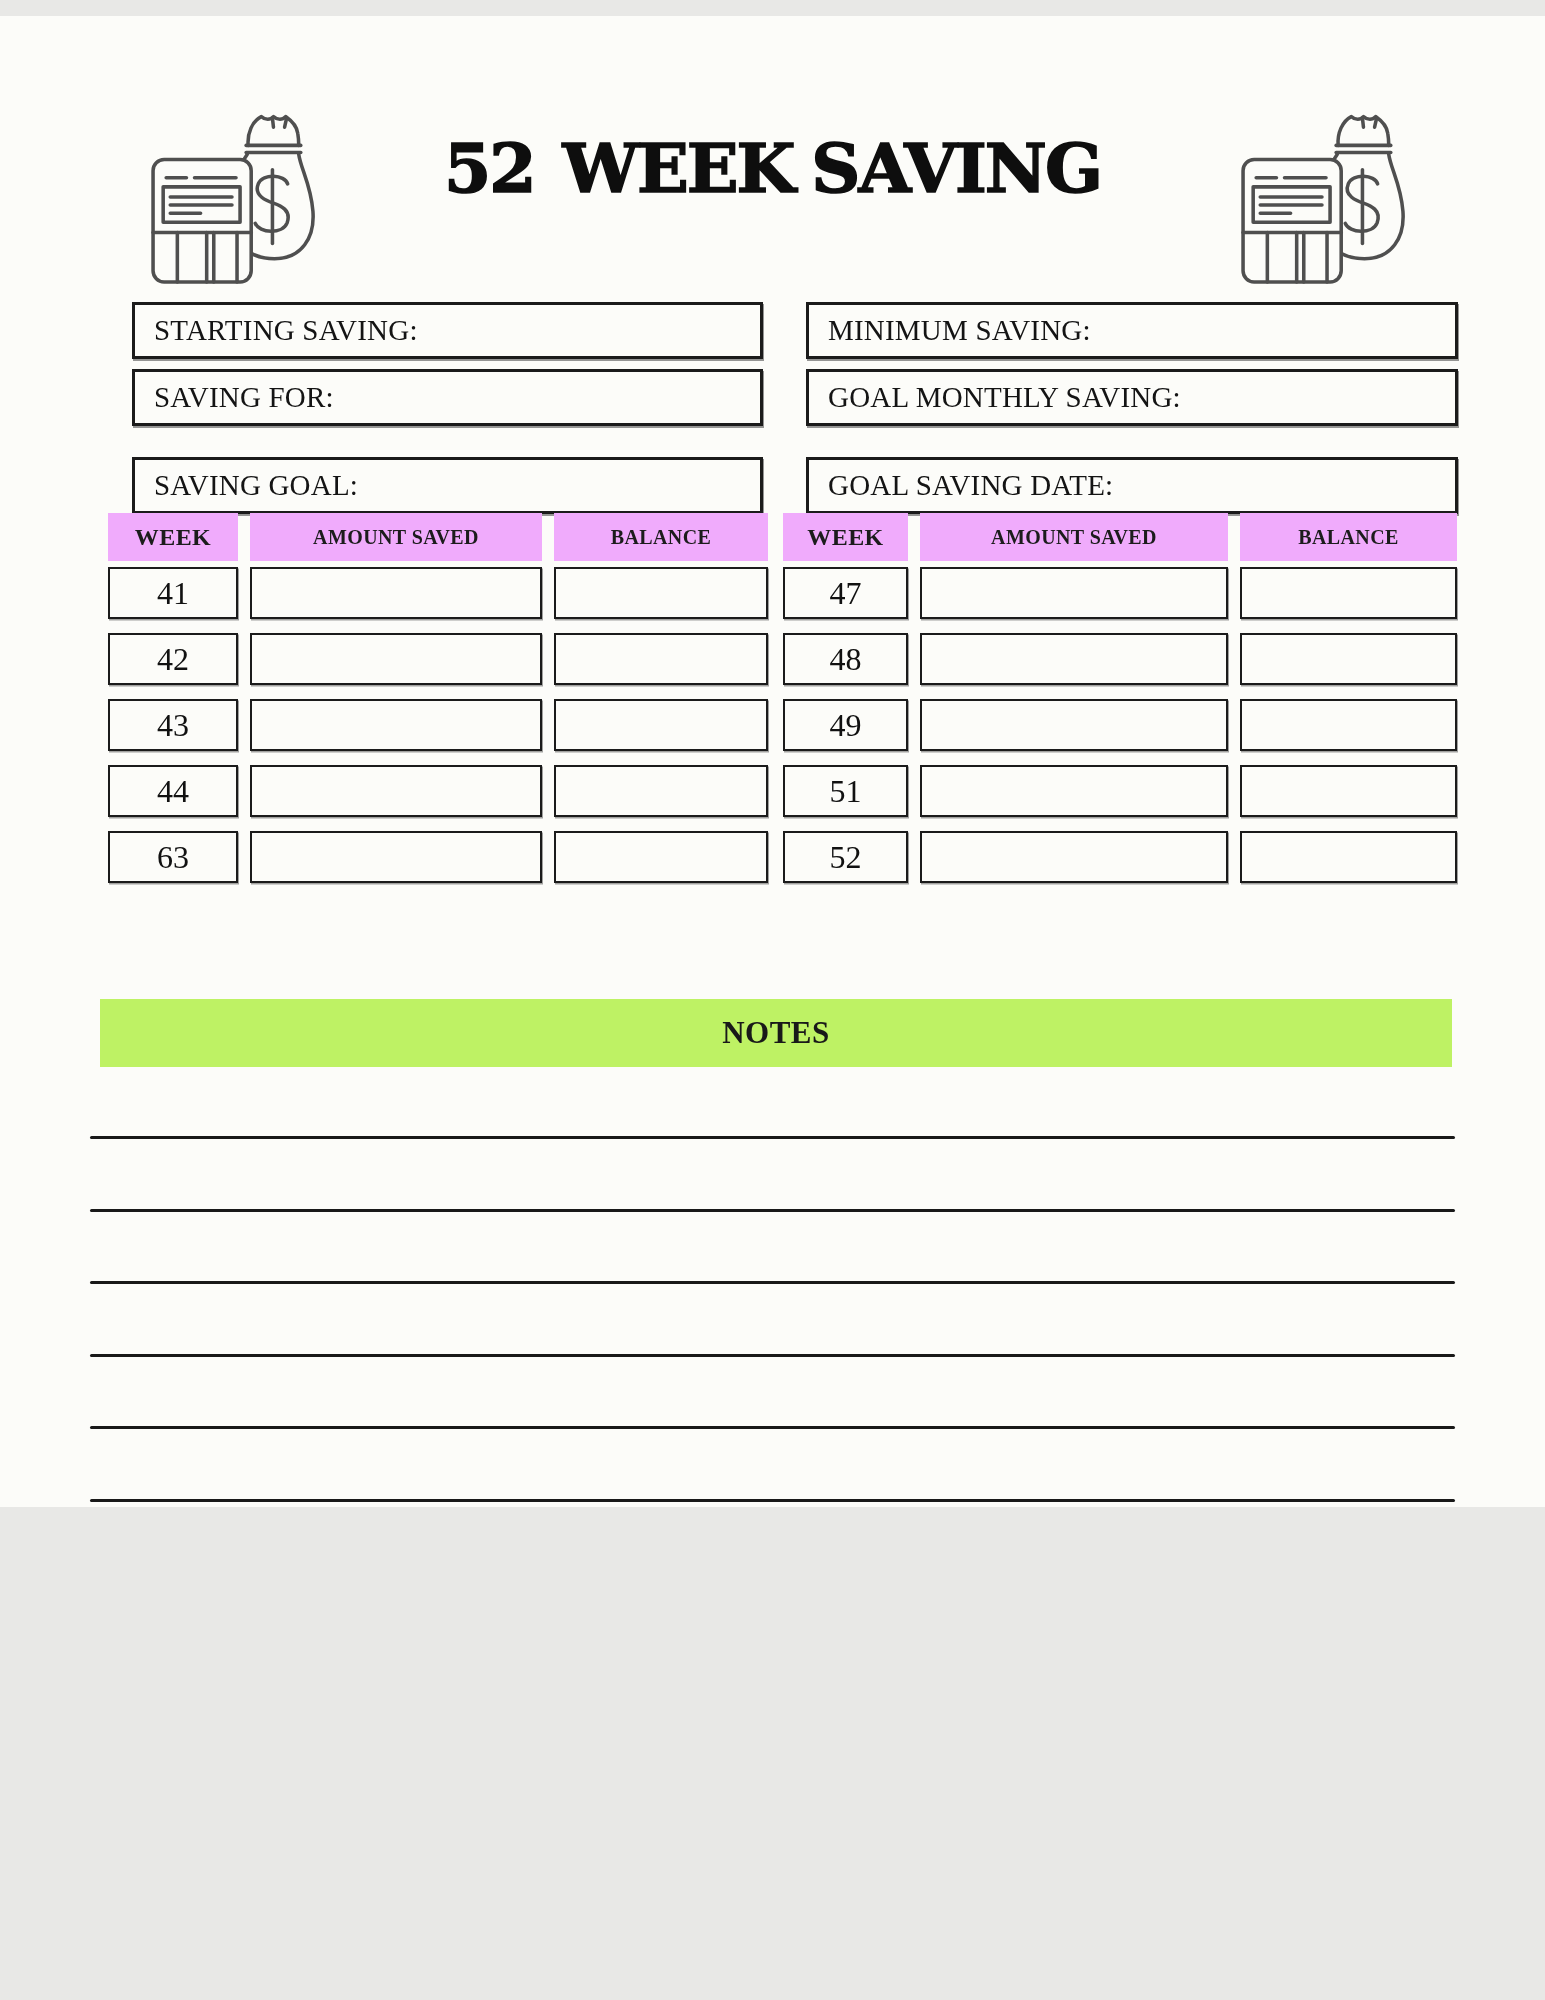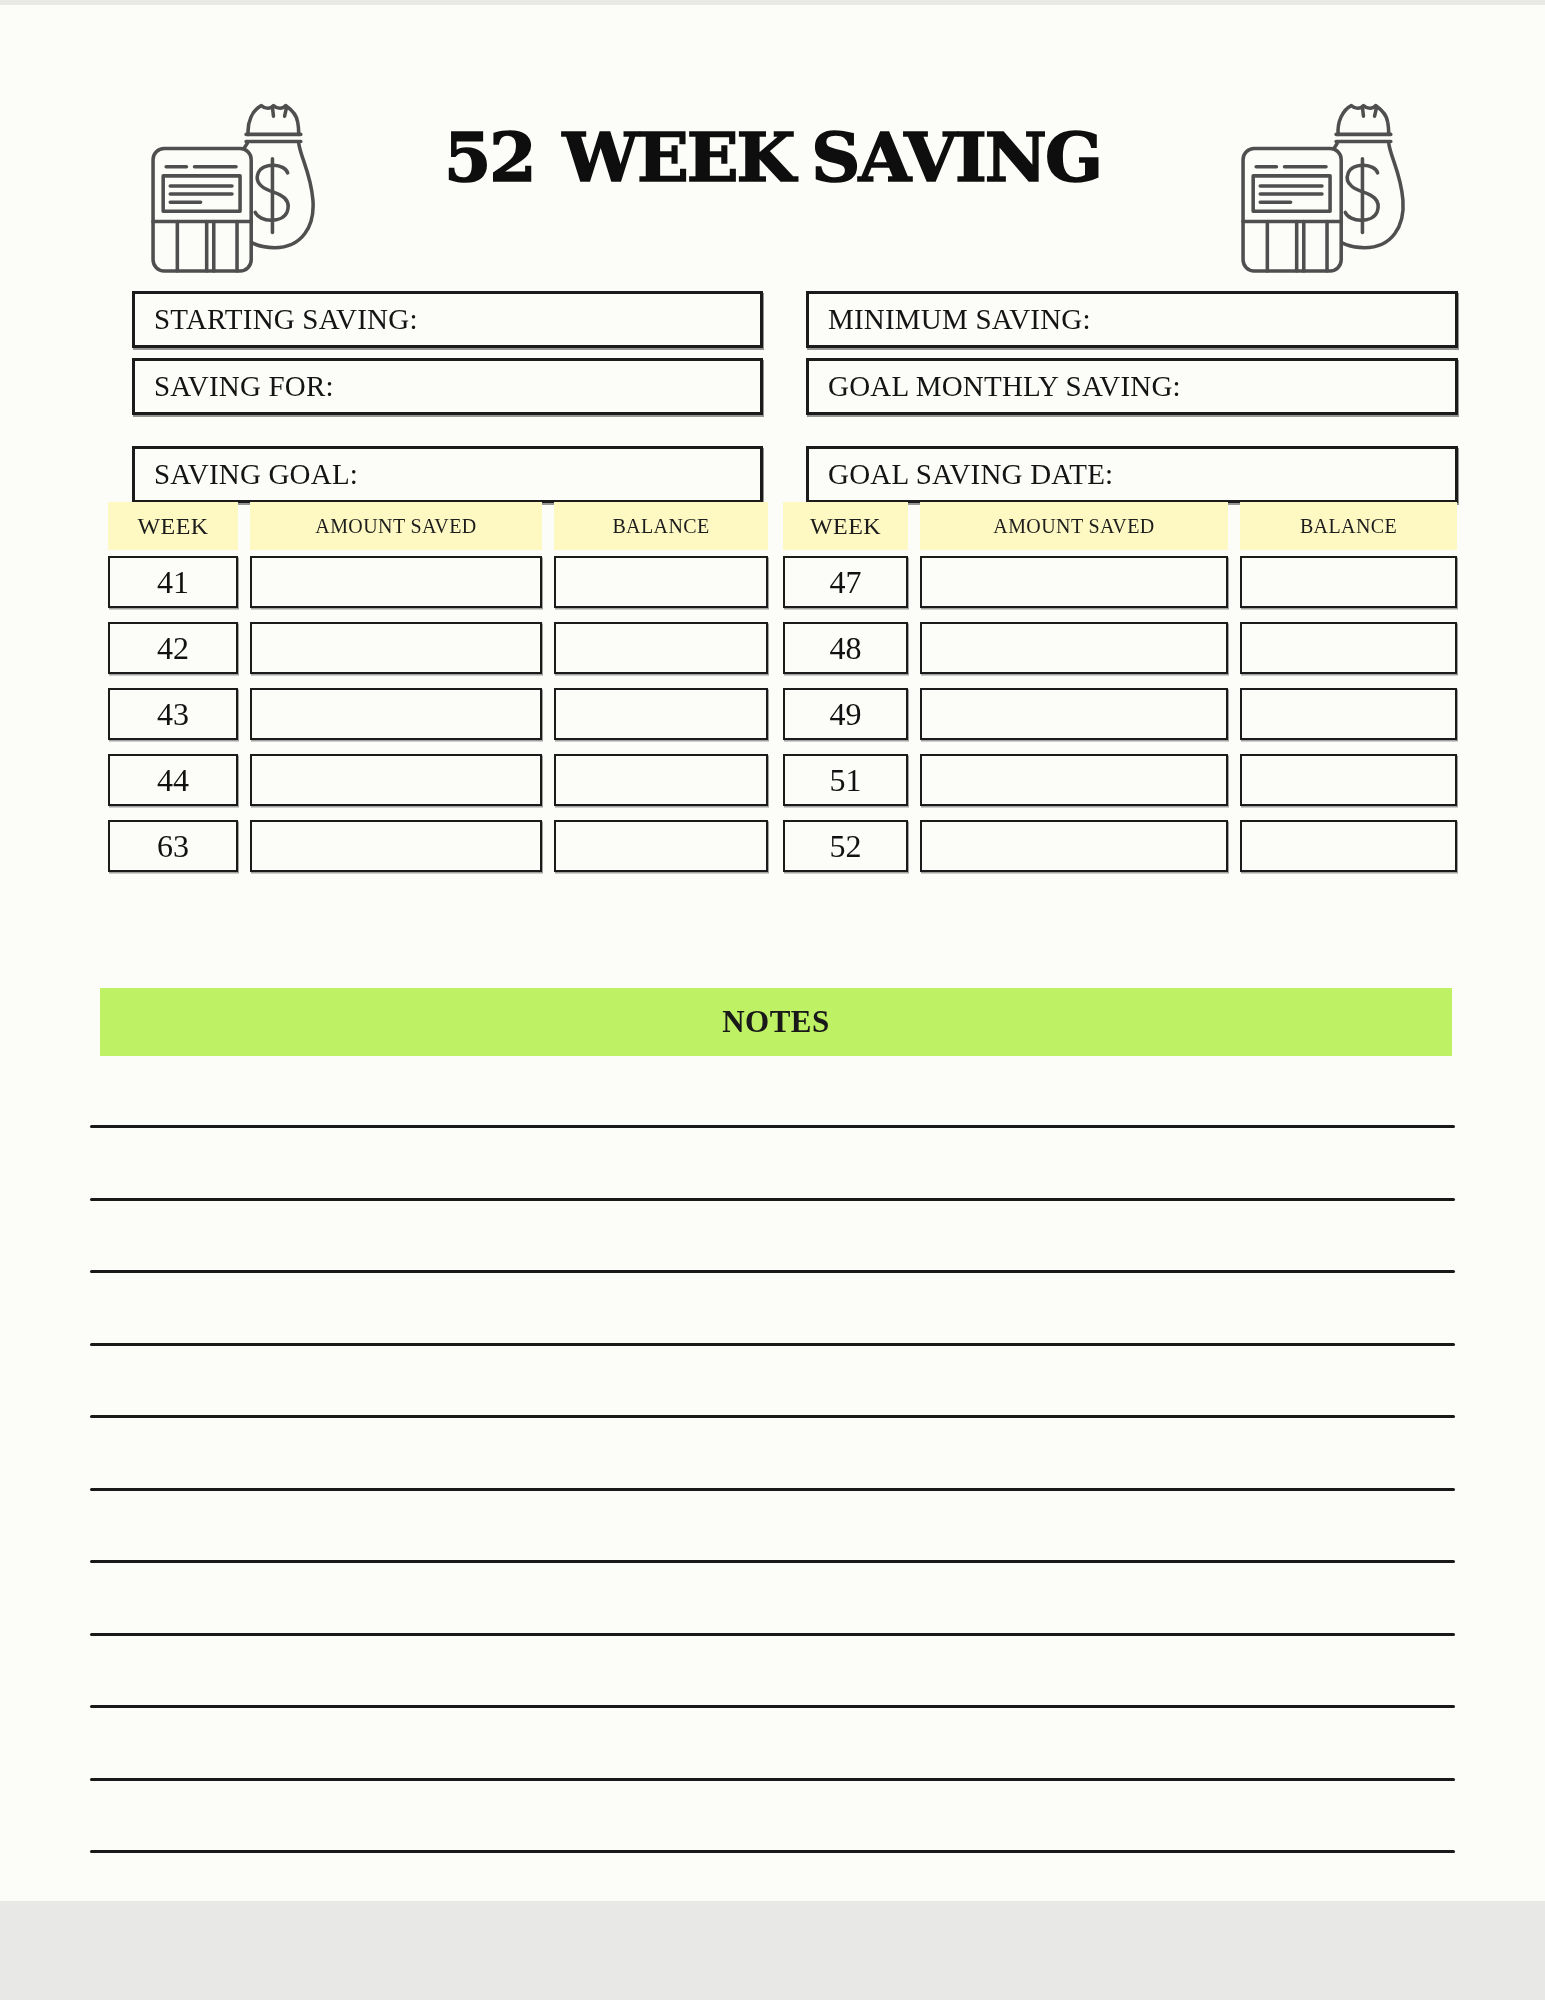--- a/index.html
+++ b/index.html
@@ -2,23 +2,23 @@
 <html><head>
 <meta charset="utf-8">
 <style>
   * { box-sizing: border-box; margin: 0; padding: 0; }
   html, body { background: #e8e8e6; }
   body { font-family: "Liberation Serif", "DejaVu Serif", serif; }
 
   .page {
     position: relative;
     width: 1545px;
-    height: 1896px;
+    height: 1491px;
     background: #fcfcf9;
-    margin: 5px auto;
+    margin: 16px auto;
     overflow: hidden;
     color: #141414;
   }
 
   
   .title-wrap {
     position: absolute;
     left: 330px; right: 330px; top: 112px;
     height: 100px;
     text-align: center;
@@ -67,26 +67,27 @@
   }
   .field-value { flex: 1; height: 100%; }
 
   
   .table-half { position: absolute; top: 497px; }
   .table-half.left  { left: 108px; width: 660px; }
   .table-half.right { left: 783px; width: 674px; }
 
   .thead { display: flex; justify-content: space-between; height: 48px; }
   .th {
-    background: #fef9c3;
+    background: #f0abfc;
     display: flex; align-items: center; justify-content: center;
     font-size: 20px;
     letter-spacing: 0.4px;
     color: #1c1c1c;
     white-space: nowrap;
+    font-weight: bold;
   }
   .th.week { font-size: 24px; }
 
   .table-half.left  .c-week   { width: 130px; }
   .table-half.left  .c-amount { width: 292px; }
   .table-half.left  .c-bal    { width: 214px; }
   .table-half.right .c-week   { width: 125px; }
   .table-half.right .c-amount { width: 308px; }
   .table-half.right .c-bal    { width: 217px; }
 

